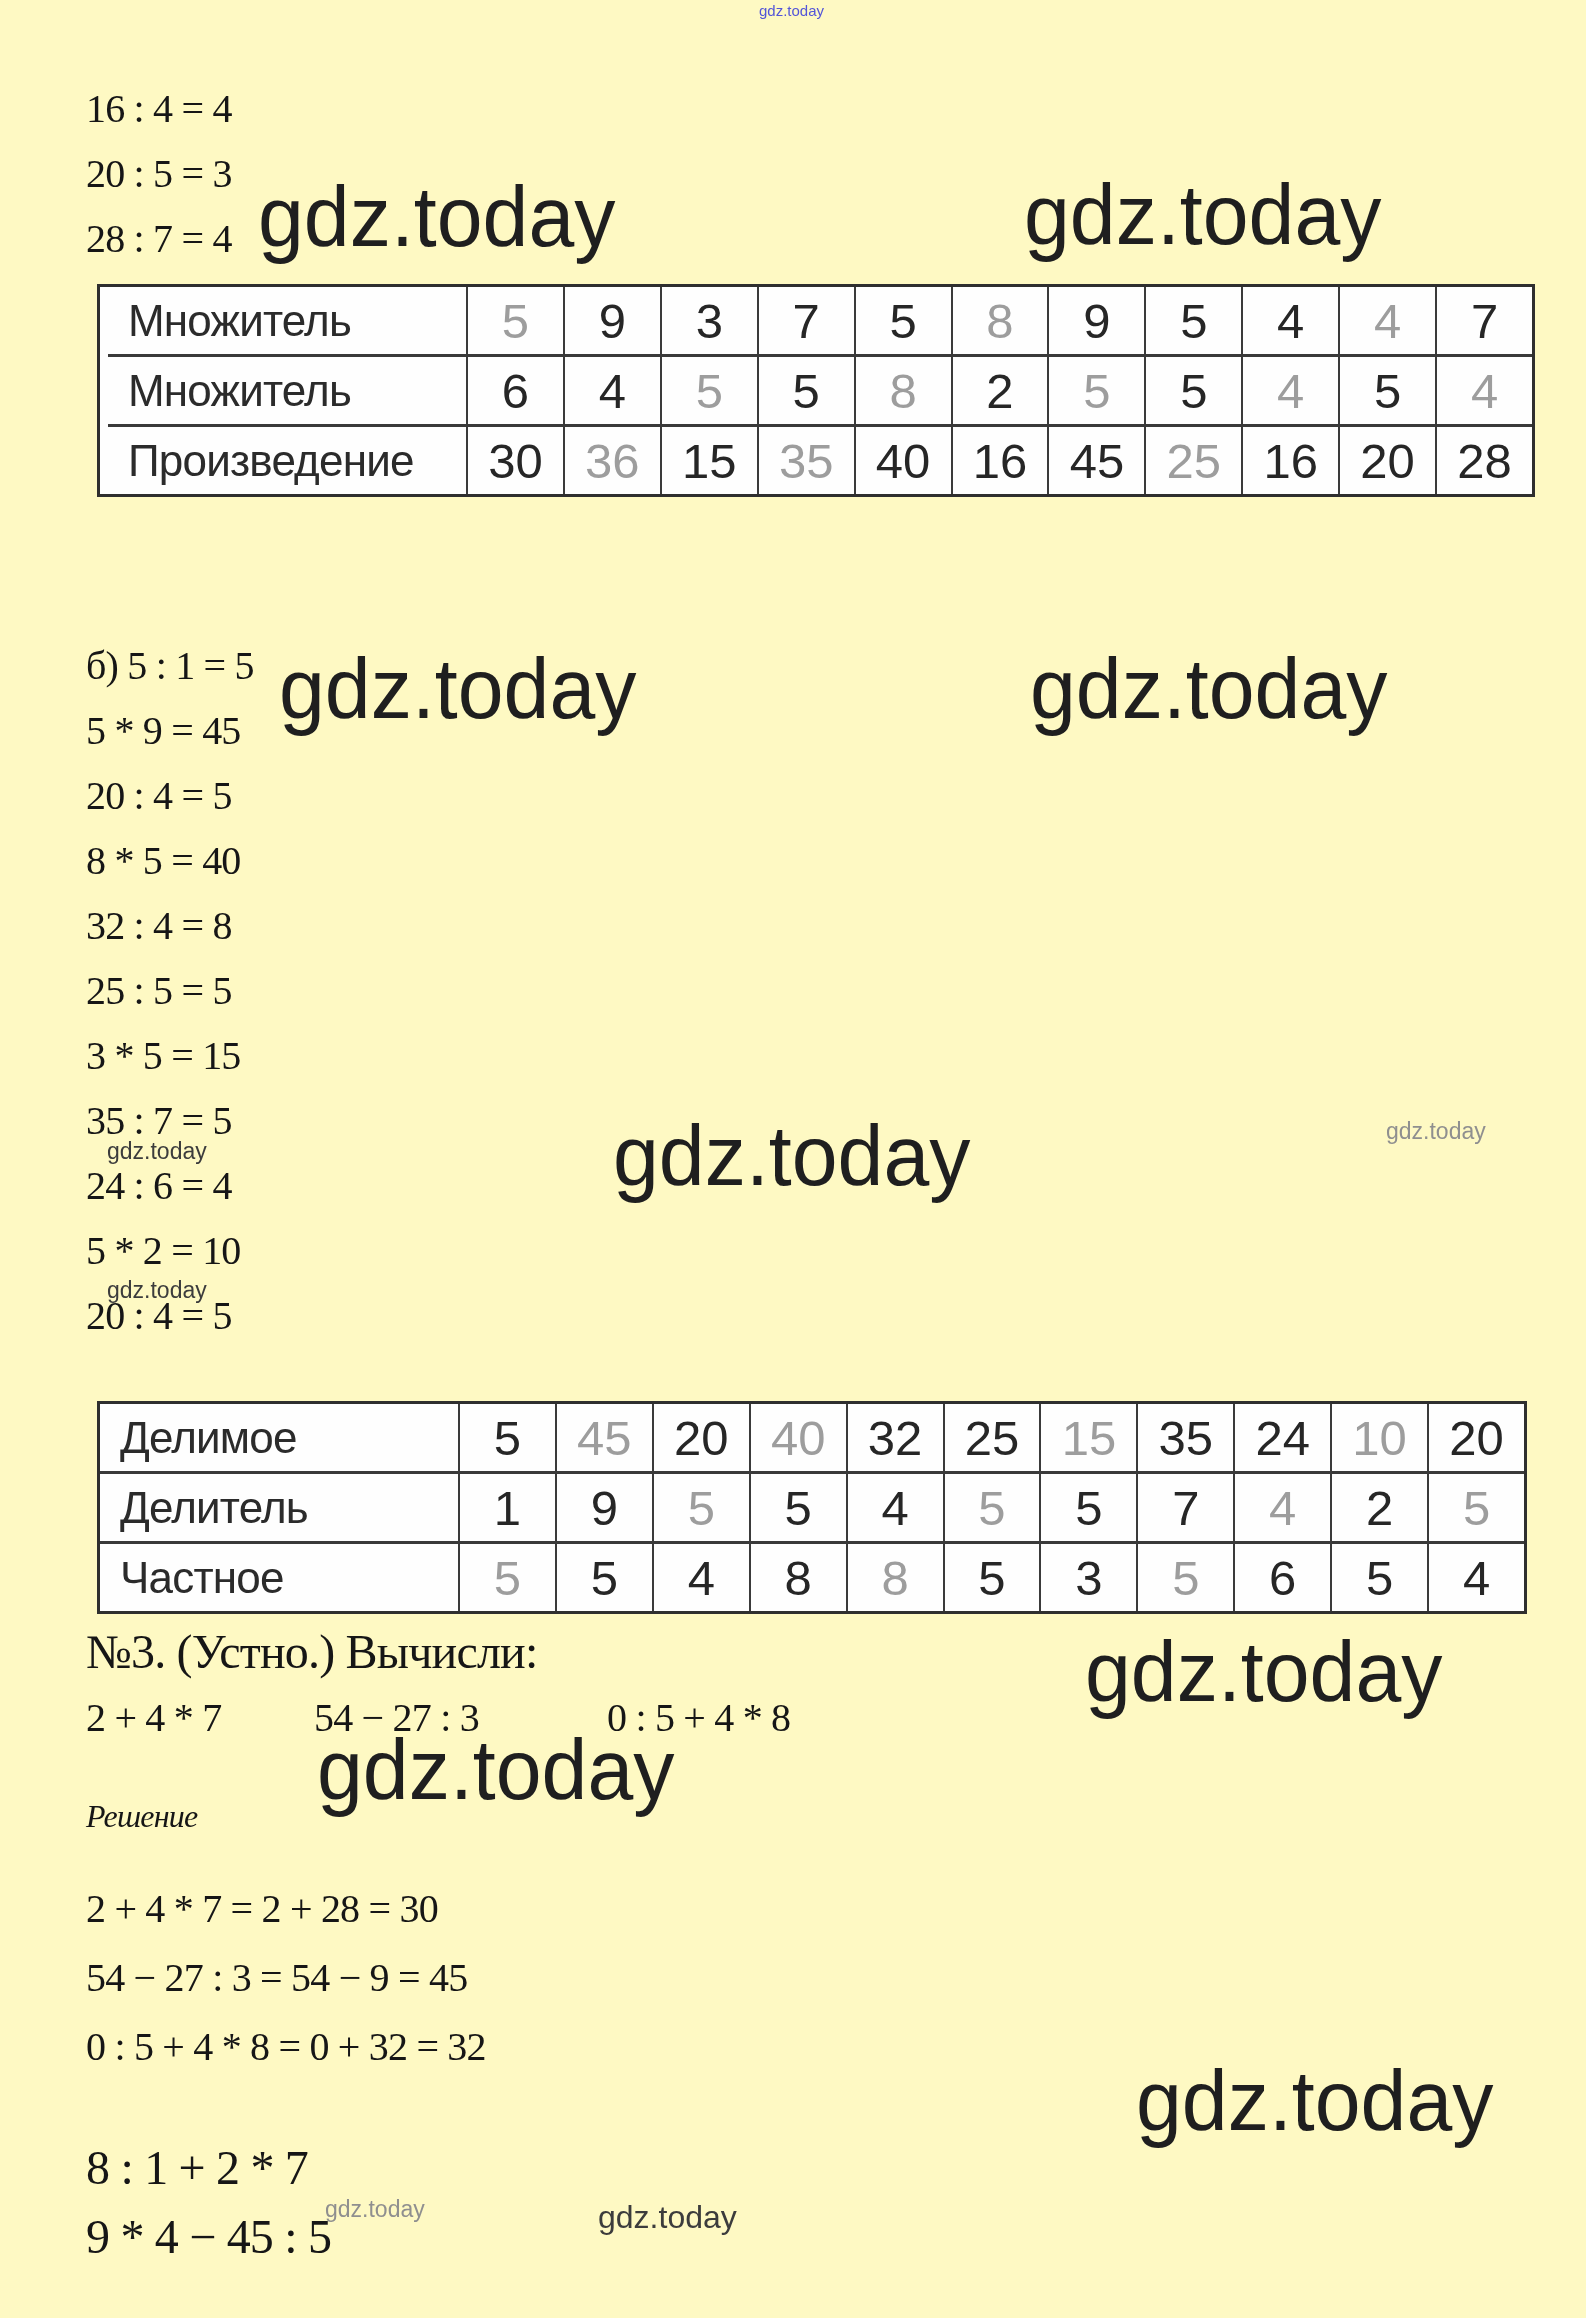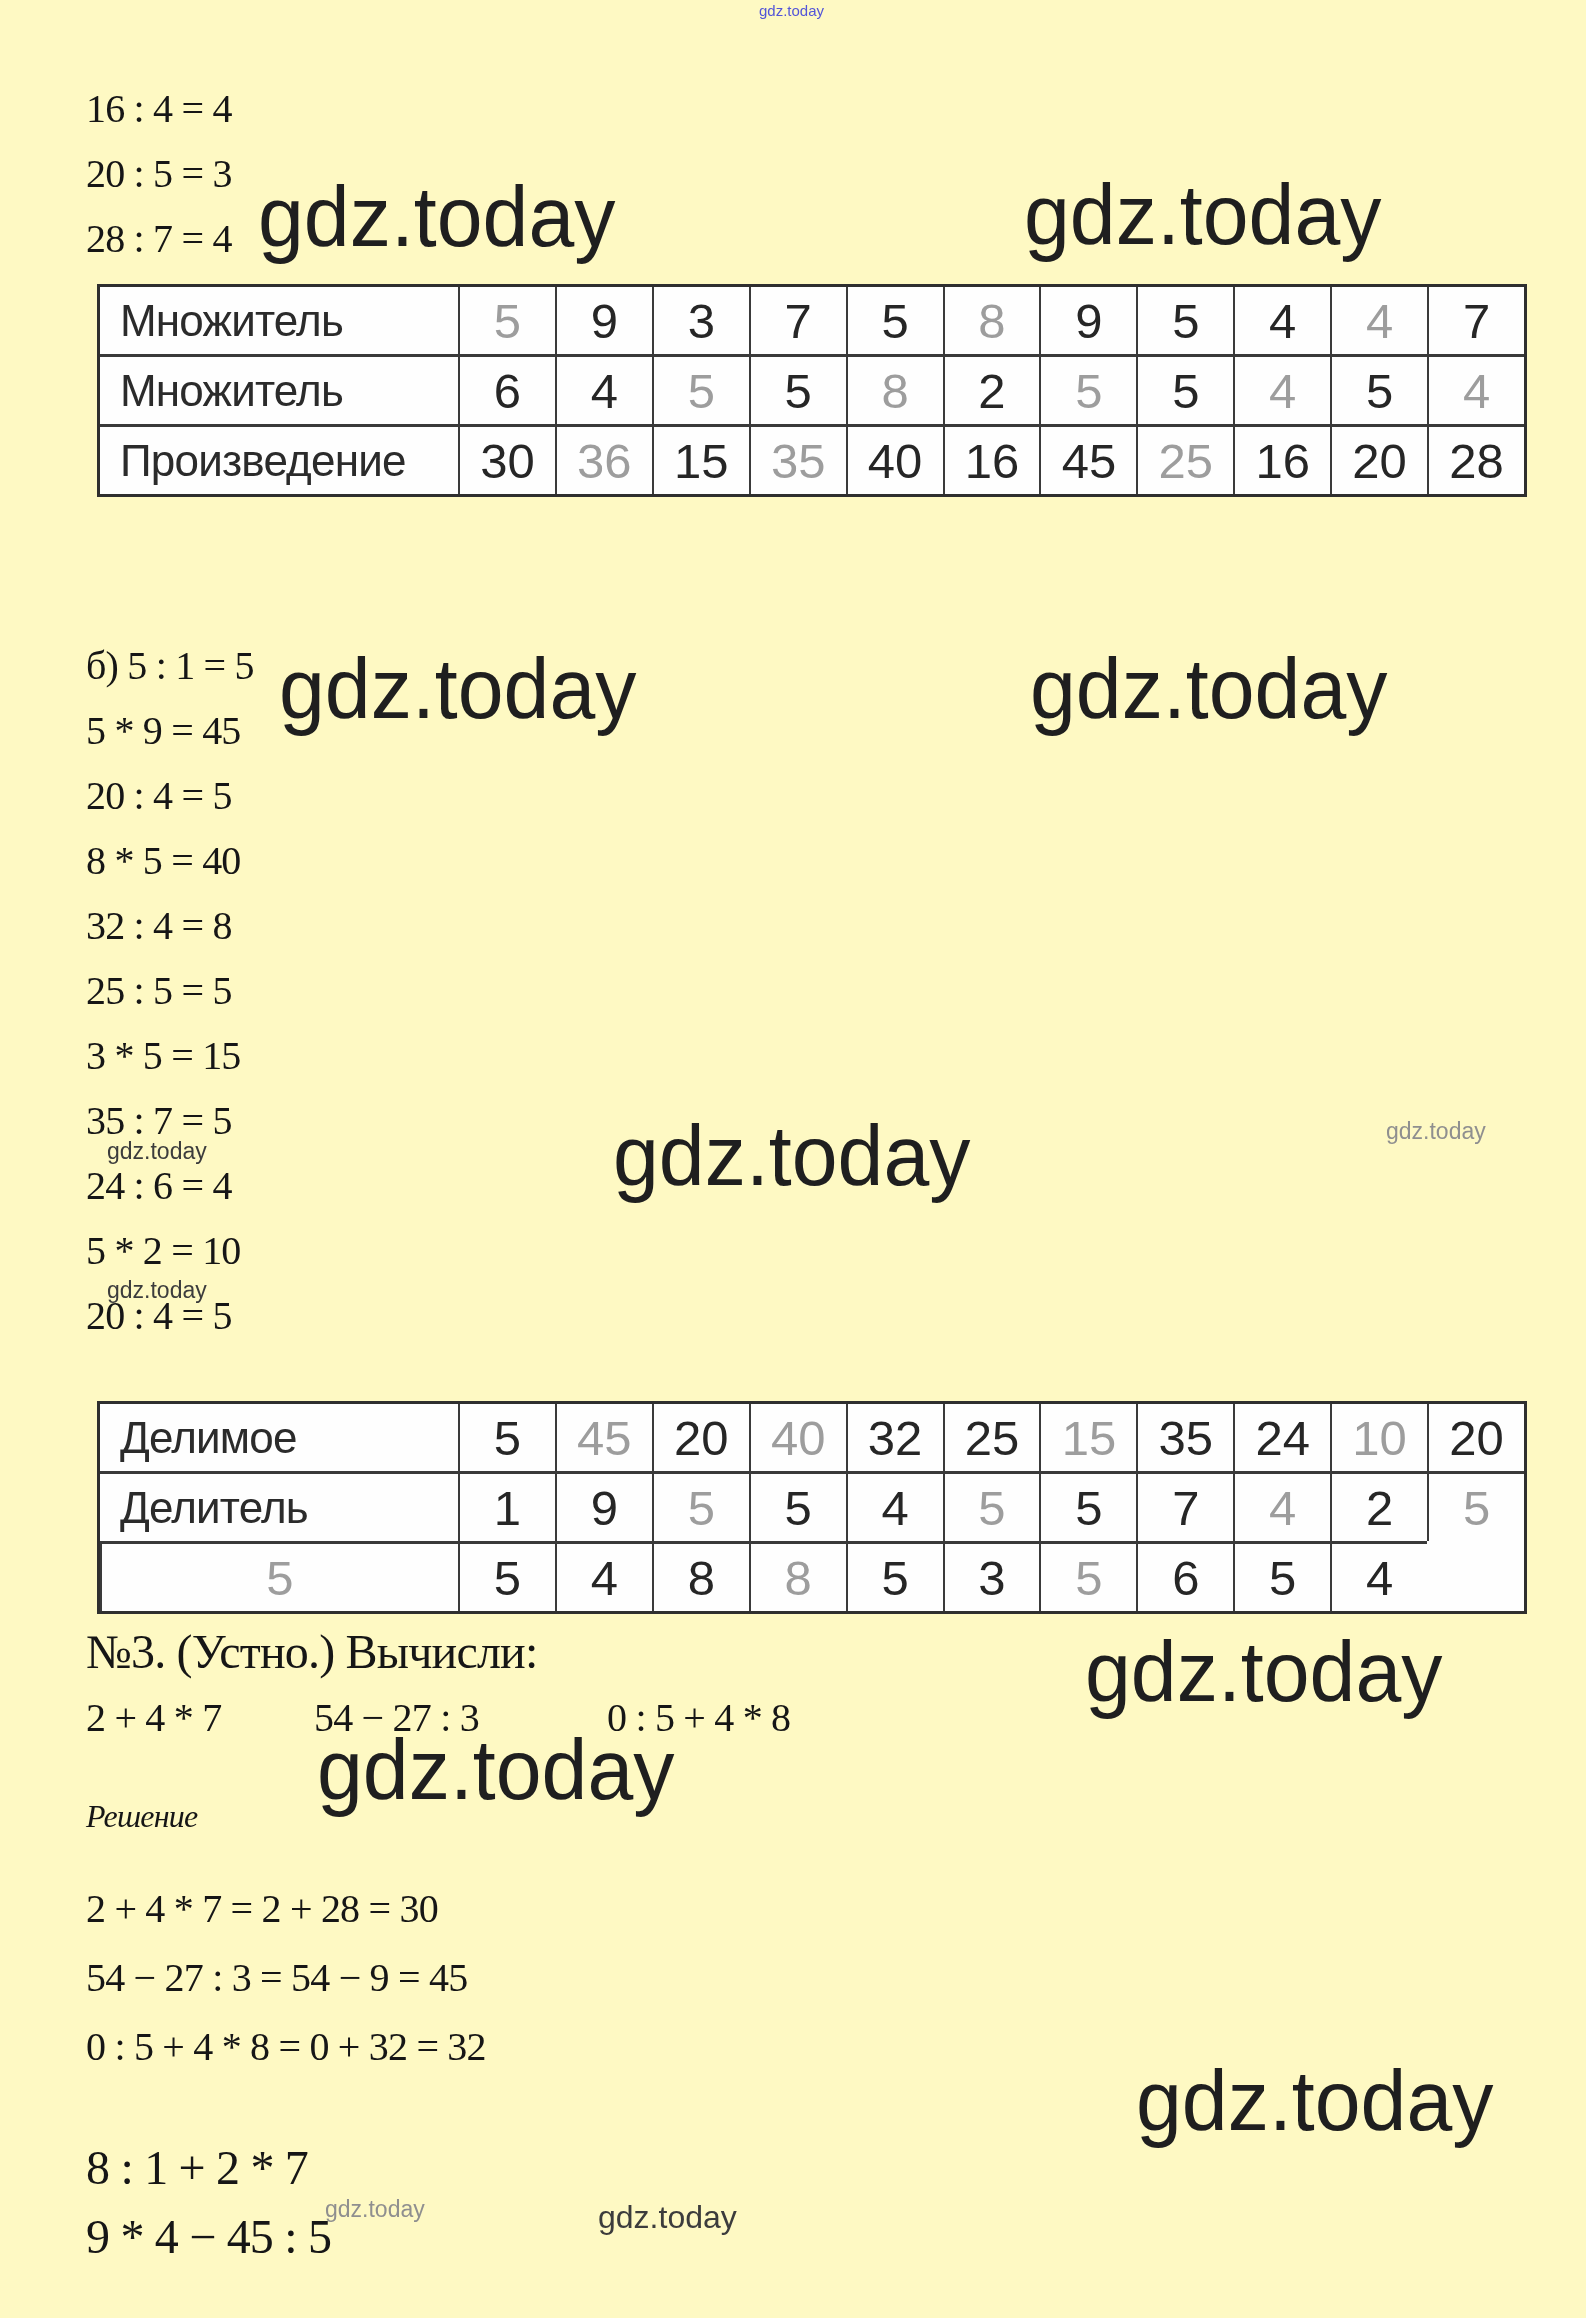--- a/index.html
+++ b/index.html
@@ -64,21 +64,21 @@
   <div class="wm big" style="left:1136px;top:2058px;">gdz.today</div>
   <div class="wm small-gray" style="left:325px;top:2198px;">gdz.today</div>
   <div class="wm small-mid" style="left:598px;top:2201px;">gdz.today</div>
 
   <div id="part-a" class="eq-block" style="left:86px;top:76px;">
       <div class="eq">16 : 4 = 4</div>
       <div class="eq">20 : 5 = 3</div>
       <div class="eq">28 : 7 = 4</div>
     </div>
 
-  <div id="table1" class="tbl" style="top:284px;">
+  <div id="table1" class="tbl" style="top:284px;padding-left:8px;">
       <div class="cell label">Множитель</div>
       <div class="cell num bl gray">5</div>
       <div class="cell num bl">9</div>
       <div class="cell num bl">3</div>
       <div class="cell num bl">7</div>
       <div class="cell num bl">5</div>
       <div class="cell num bl gray">8</div>
       <div class="cell num bl">9</div>
       <div class="cell num bl">5</div>
       <div class="cell num bl">4</div>
@@ -142,20 +142,21 @@
       <div class="cell num bl bt">9</div>
       <div class="cell num bl bt gray">5</div>
       <div class="cell num bl bt">5</div>
       <div class="cell num bl bt">4</div>
       <div class="cell num bl bt gray">5</div>
       <div class="cell num bl bt">5</div>
       <div class="cell num bl bt">7</div>
       <div class="cell num bl bt gray">4</div>
       <div class="cell num bl bt">2</div>
       <div class="cell num bl bt gray">5</div>
+      <div class="cell label bt">Частное</div>
       <div class="cell num bl bt gray">5</div>
       <div class="cell num bl bt">5</div>
       <div class="cell num bl bt">4</div>
       <div class="cell num bl bt">8</div>
       <div class="cell num bl bt gray">8</div>
       <div class="cell num bl bt">5</div>
       <div class="cell num bl bt">3</div>
       <div class="cell num bl bt gray">5</div>
       <div class="cell num bl bt">6</div>
       <div class="cell num bl bt">5</div>

